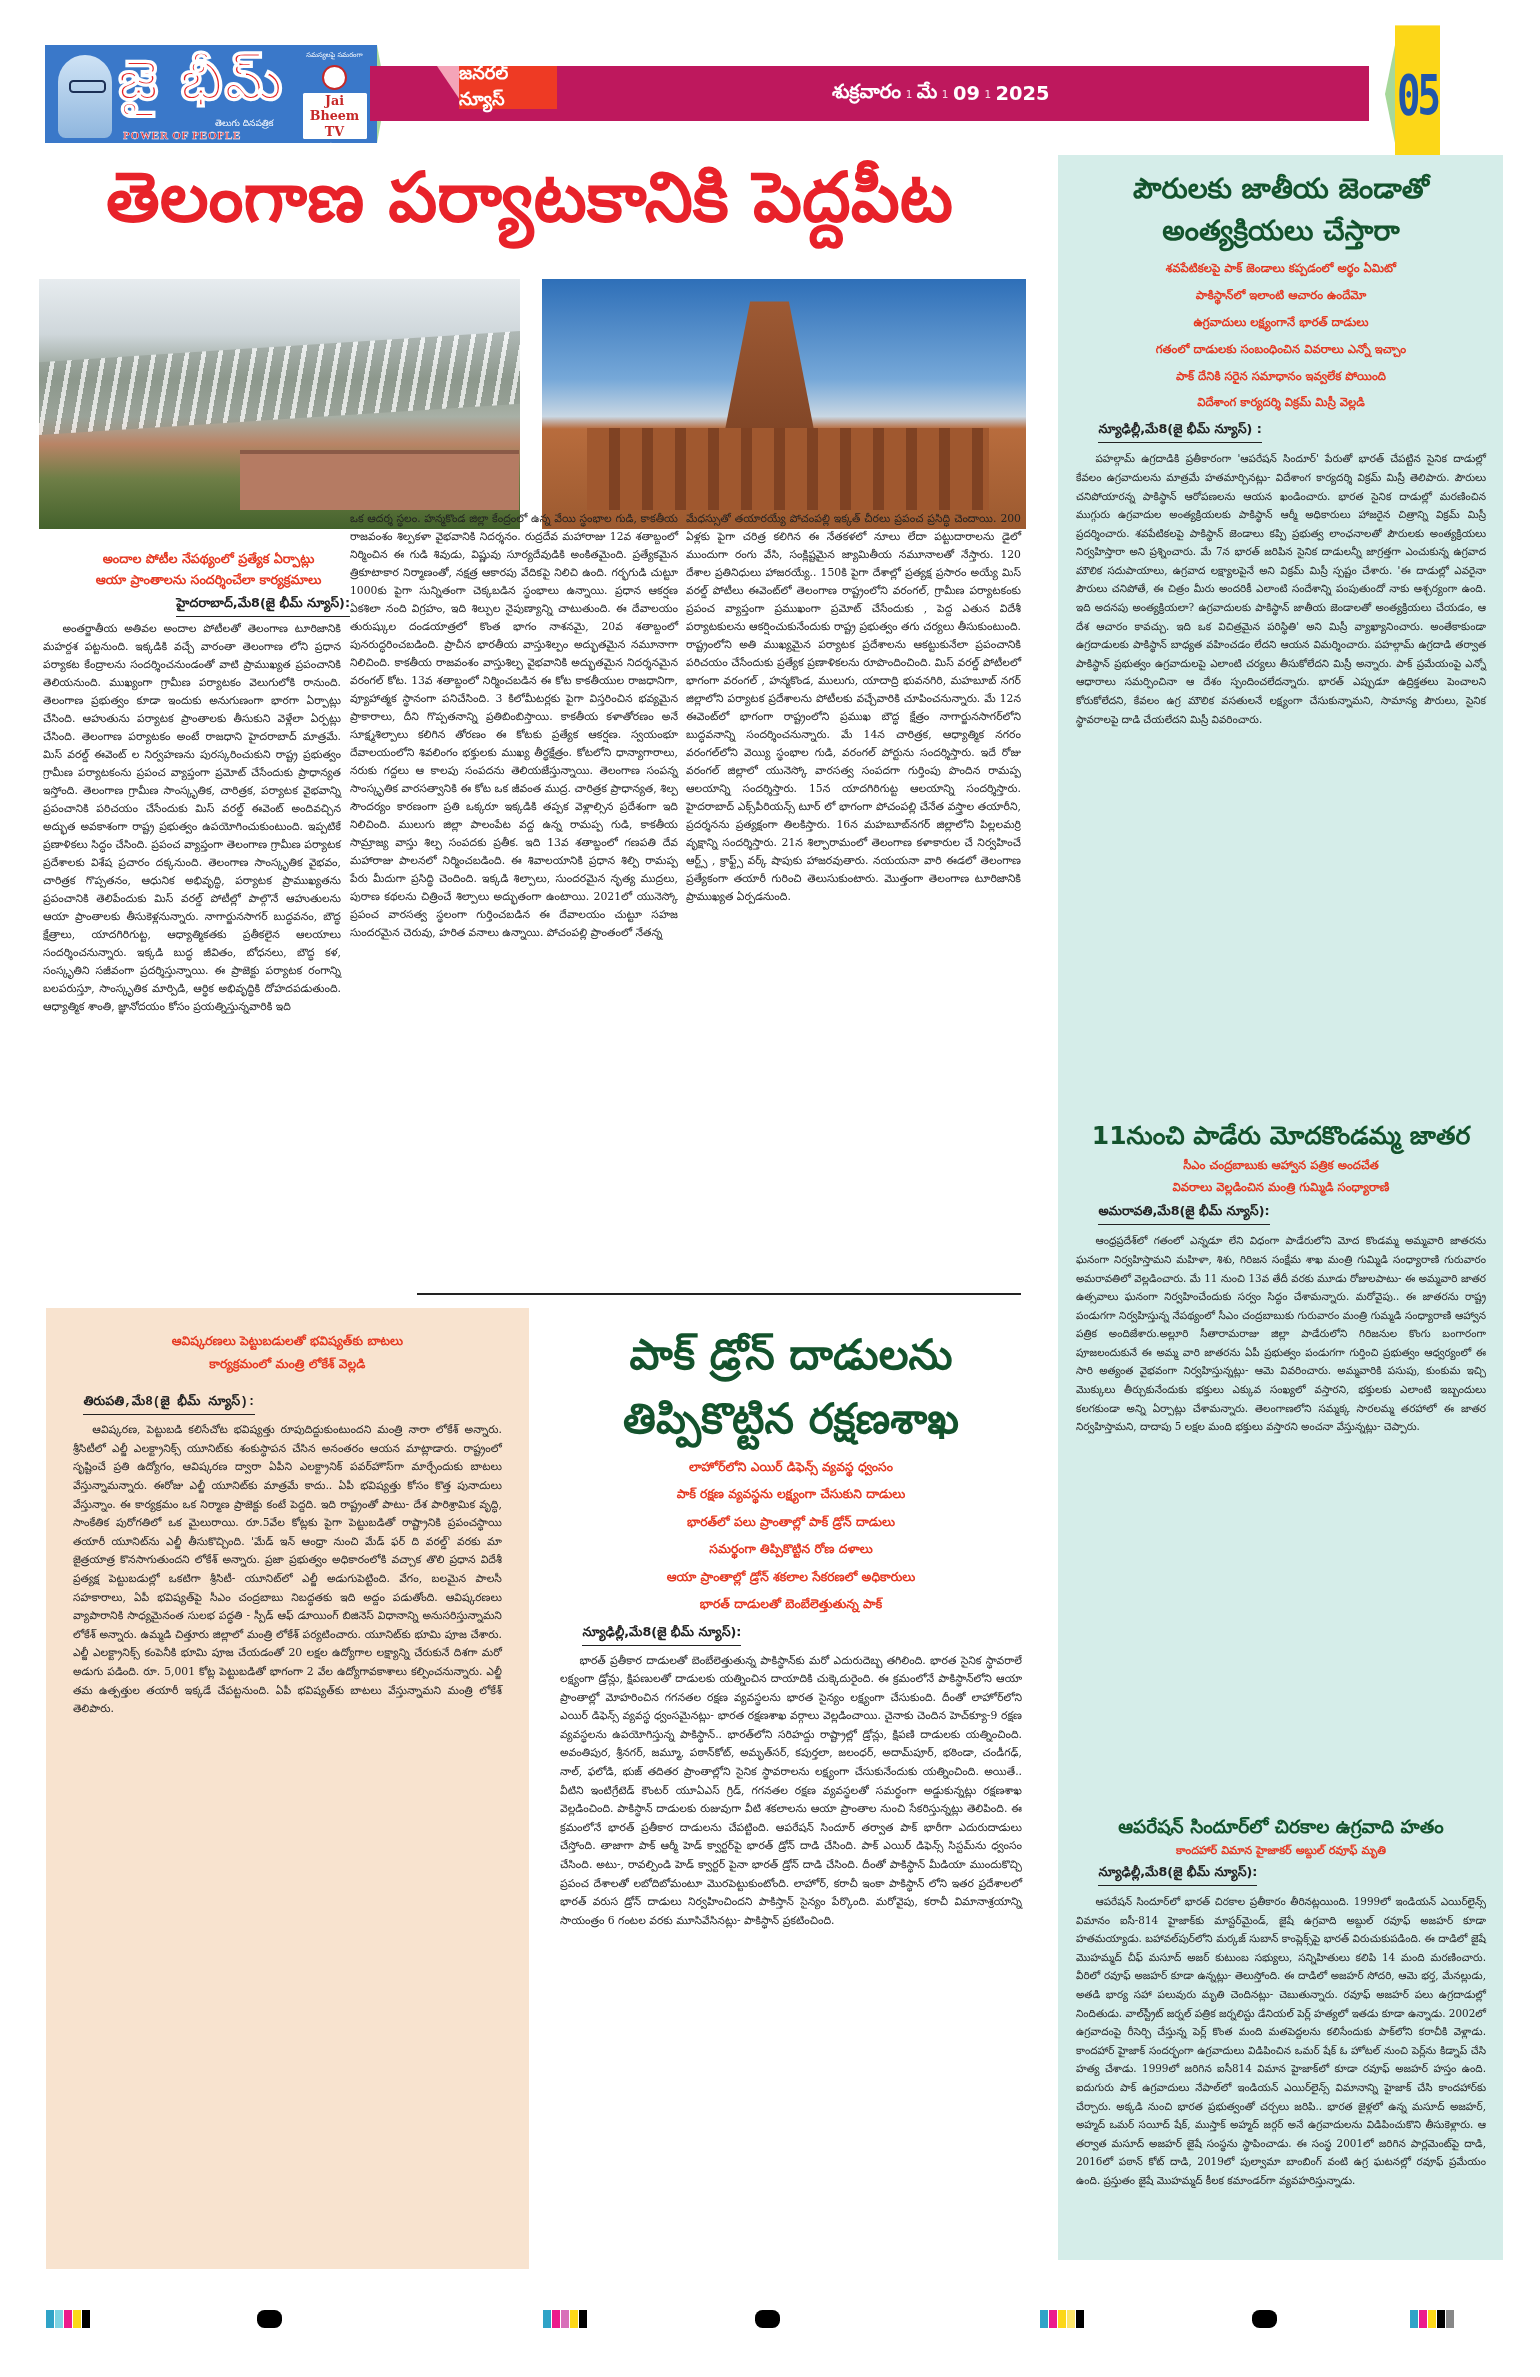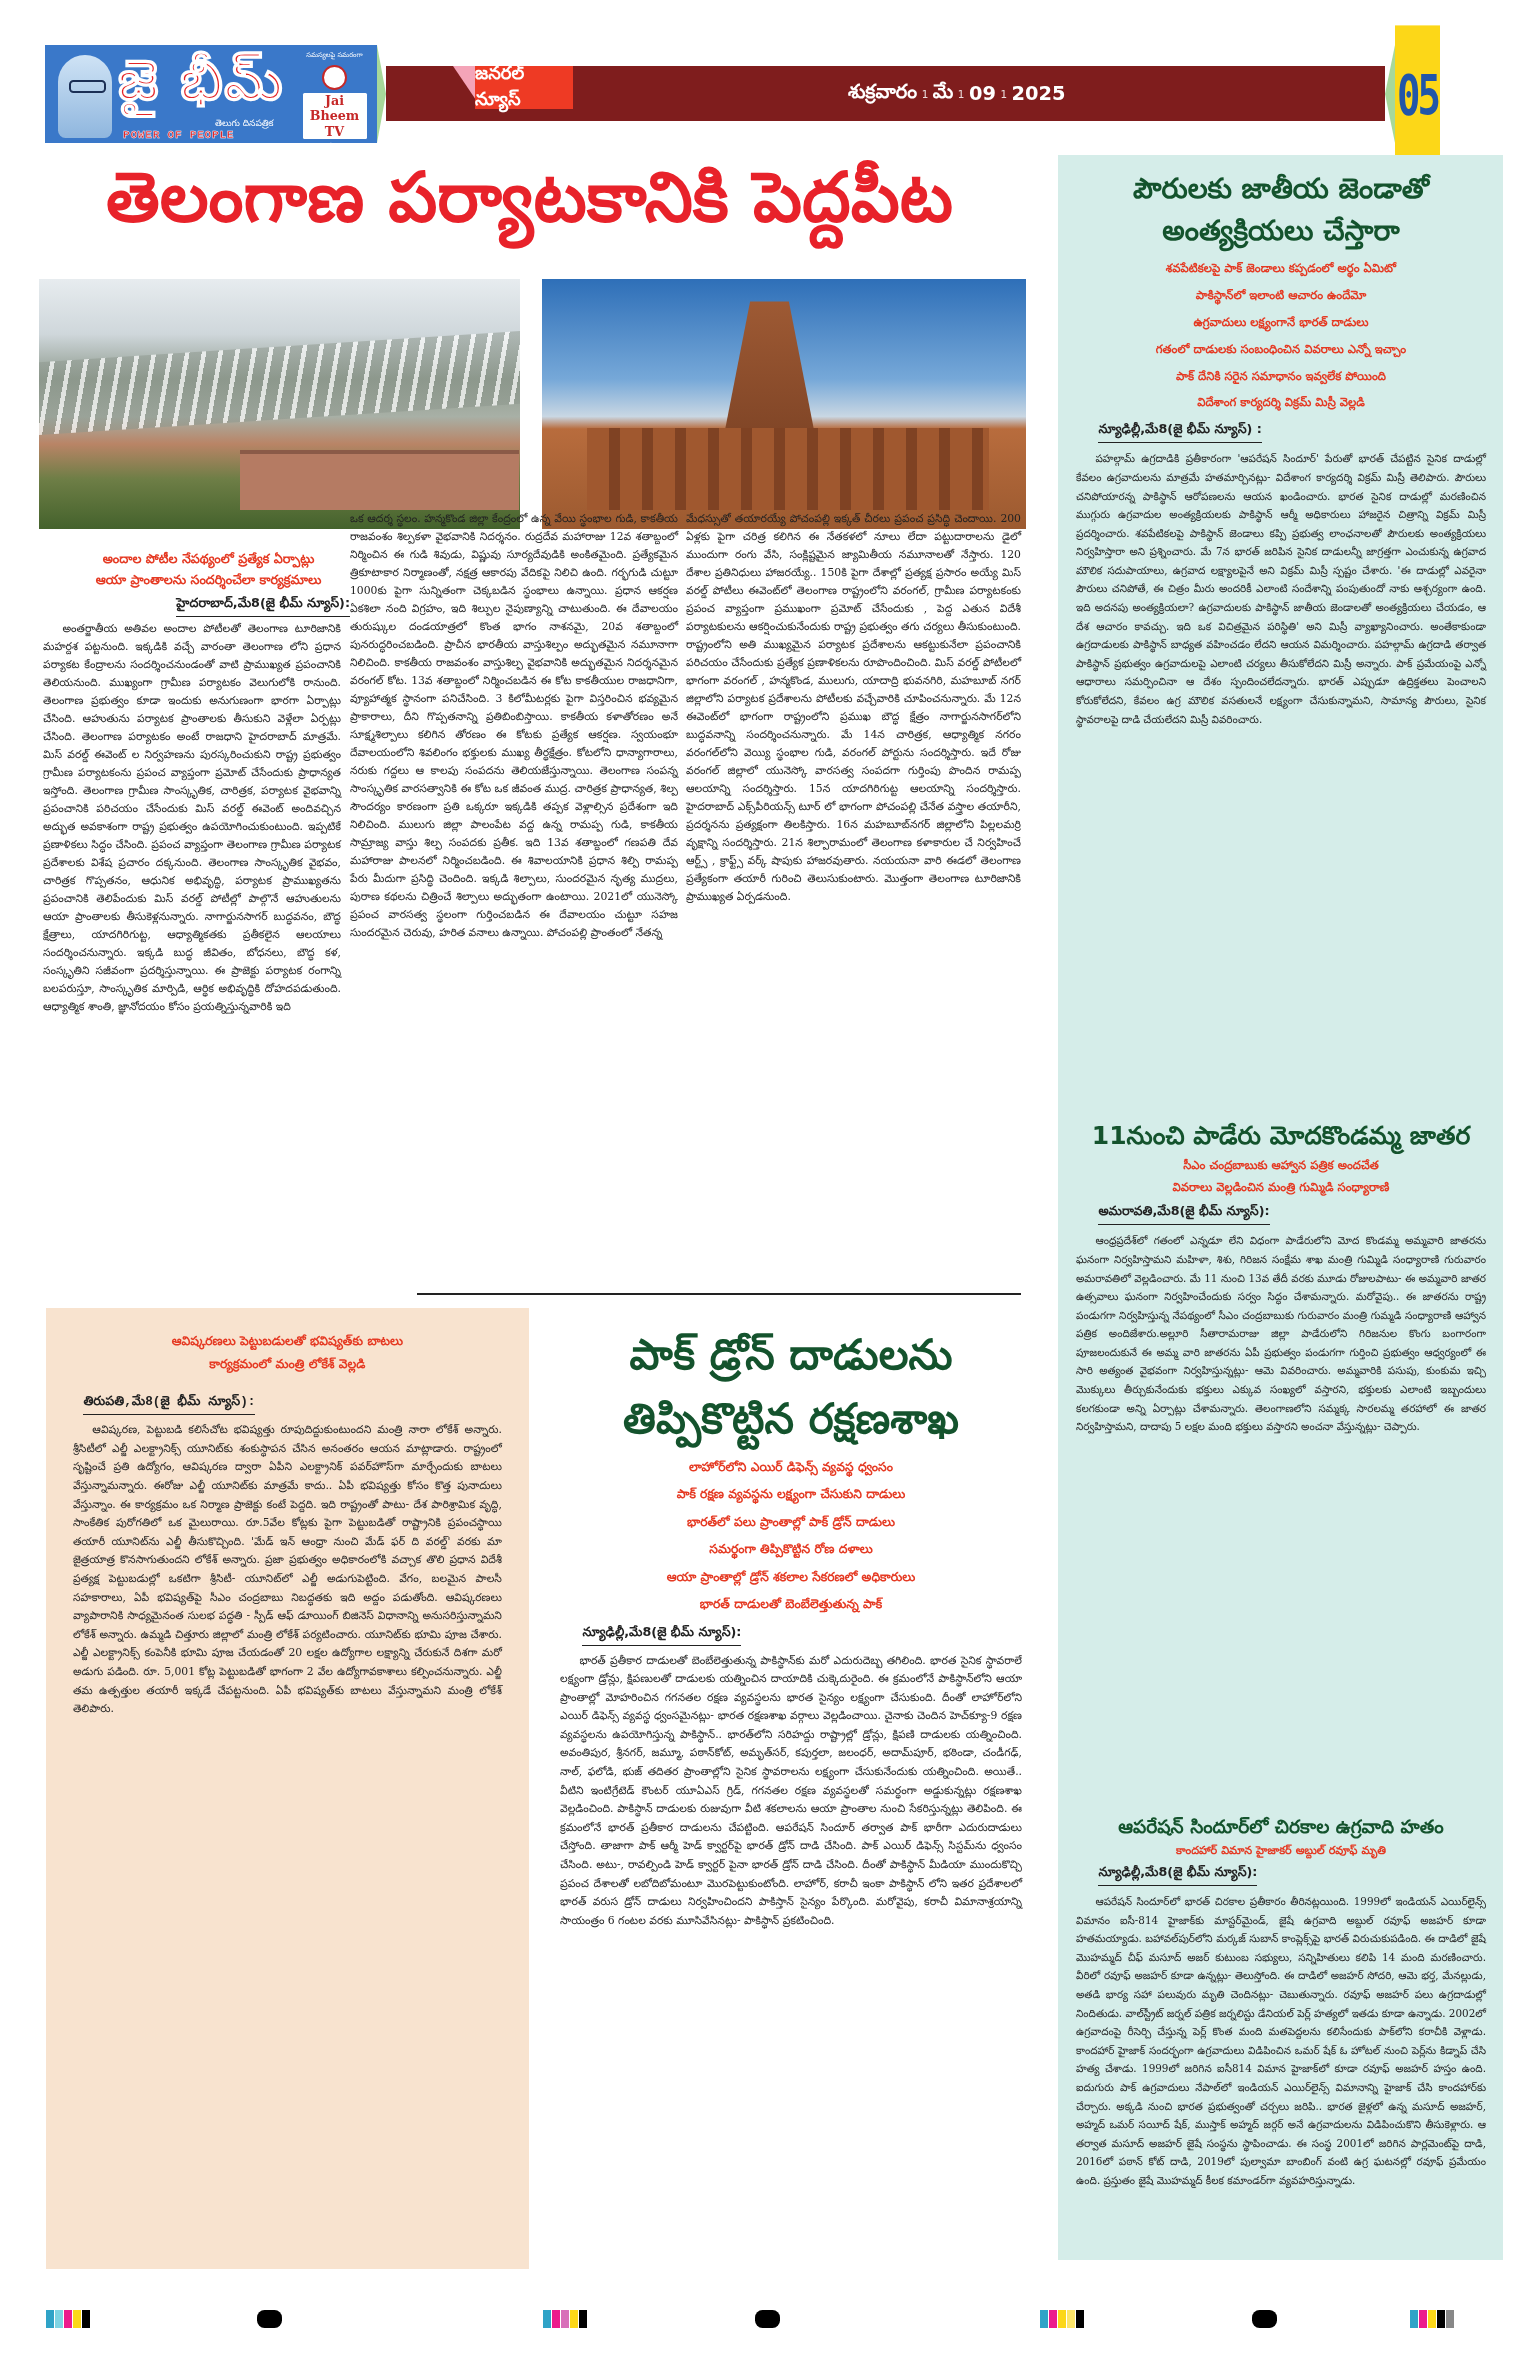--- a/index.html
+++ b/index.html
@@ -6,26 +6,26 @@
   html, body { width: 1541px; height: 2377px; background: #ffffff; overflow: hidden; }
   body { position: relative; font-family: "DejaVu Serif", serif; color: #1a1a1a; }
 
   
   .masthead { position: absolute; left: 45px; top: 45px; width: 1431px; height: 98px; }
   .logo { position: absolute; left: 0; top: 0; width: 332px; height: 98px; background: #3a78c9; overflow: hidden; }
   .logo .portrait { position: absolute; left: 13.4px; top: 10.4px; width: 54px; height: 83px; border-radius: 27px 27px 7.5px 7.5px; background: linear-gradient(180deg,#cfe3f5,#8fb6de); }
   .logo .portrait::after { content: ""; position: absolute; left: 10.4px; top: 25px; width: 33px; height: 9px; border: 2.2px solid #1b2f55; border-radius: 4.5px; }
   .logo .title-te { position: absolute; left: 73px; top: 3px; font-family: "DejaVu Sans", sans-serif; font-weight: 900; font-size: 55px; color: #e52427; -webkit-text-stroke: 1.5px #ffffff; letter-spacing: 1.5px; }
   .logo .sub-te { position: absolute; left: 170px; top: 73px; font-family: "DejaVu Sans", sans-serif; font-size: 9px; color: #ffffff; }
-  .logo .power { position: absolute; left: 78px; top: 84px; font-family: Liberation Mono, monospace; font-weight: bold; font-size: 11.2px; color: #e52427; -webkit-text-stroke: 0.4px #fff; letter-spacing: 0.7px; }
+  .logo .power { position: absolute; left: 78px; top: 84px; font-family: Liberation Serif, serif; font-weight: bold; font-size: 11.2px; color: #e52427; -webkit-text-stroke: 0.4px #fff; letter-spacing: 0.7px; }
   .logo .tv { position: absolute; left: 253px; top: 6px; width: 73px; text-align: center; color: #fff; font-family: "DejaVu Sans", sans-serif; font-size: 6.7px; line-height: 1.2; }
   .logo .tv .emblem { display: block; margin: 6px auto 3px; width: 25px; height: 25px; border-radius: 50%; border: 2.2px solid #c62828; background: #ffffff; }
   .logo .tv .brand { display: block; font-family: "DejaVu Serif", serif; font-weight: bold; font-size: 12.7px; color: #c62828; background: #fff; border-radius: 1.5px; margin: 0 4.5px 3px; }
   .logo-tail { position: absolute; left: 332px; top: 0; width: 0; height: 0; border-top: 49px solid transparent; border-bottom: 49px solid transparent; border-left: 9px solid #a7d89a; }
-  .band { position: absolute; left: 341px; top: 21px; width: 999px; height: 55px; background: #7f1d1d; }
+  .band { position: absolute; left: 325px; top: 21px; width: 999px; height: 55px; background: #be185d; }
   .section-tab { position: absolute; left: 67px; top: 0; height: 43px; width: 97px; background: #f4a4b8; clip-path: polygon(0 0, 100% 0, 100% 100%, 30% 100%); }
   .section-label { position: absolute; left: 89px; top: 0; height: 43px; width: 98px; background: #ee3a24; color: #fff; font-family: "DejaVu Sans", sans-serif; font-weight: bold; font-size: 18px; display: flex; align-items: center; justify-content: center; }
   .dateline { position: absolute; left: 462px; top: 0; height: 55px; display: flex; align-items: center; color: #fff; font-family: "DejaVu Sans", sans-serif; font-weight: bold; font-size: 19.4px; }
   .dateline .sep { font-weight: normal; font-size: 10.4px; margin: 0 4.5px; opacity: 0.85; }
   .page-num-tail { position: absolute; left: 1340px; top: 0; width: 0; height: 0; border-top: 49px solid transparent; border-bottom: 49px solid transparent; border-right: 10.4px solid #a7d89a; }
   .page-num { position: absolute; left: 1350px; top: 0; width: 45px; height: 98px; background: #fcd718; color: #2156a8; font-family: "DejaVu Sans Mono", monospace; font-weight: bold; font-size: 39px; display: flex; align-items: center; justify-content: center; letter-spacing: -3px; transform: scaleY(1.4); transform-origin: center; }
 
   
   .lead-headline { position: absolute; left: 45px; top: 158px; width: 969px; text-align: center; font-family: "DejaVu Sans", sans-serif; font-weight: 900; font-size: 69px; color: #e8222a; line-height: 1.15; }
   .photo { position: absolute; overflow: hidden; }

